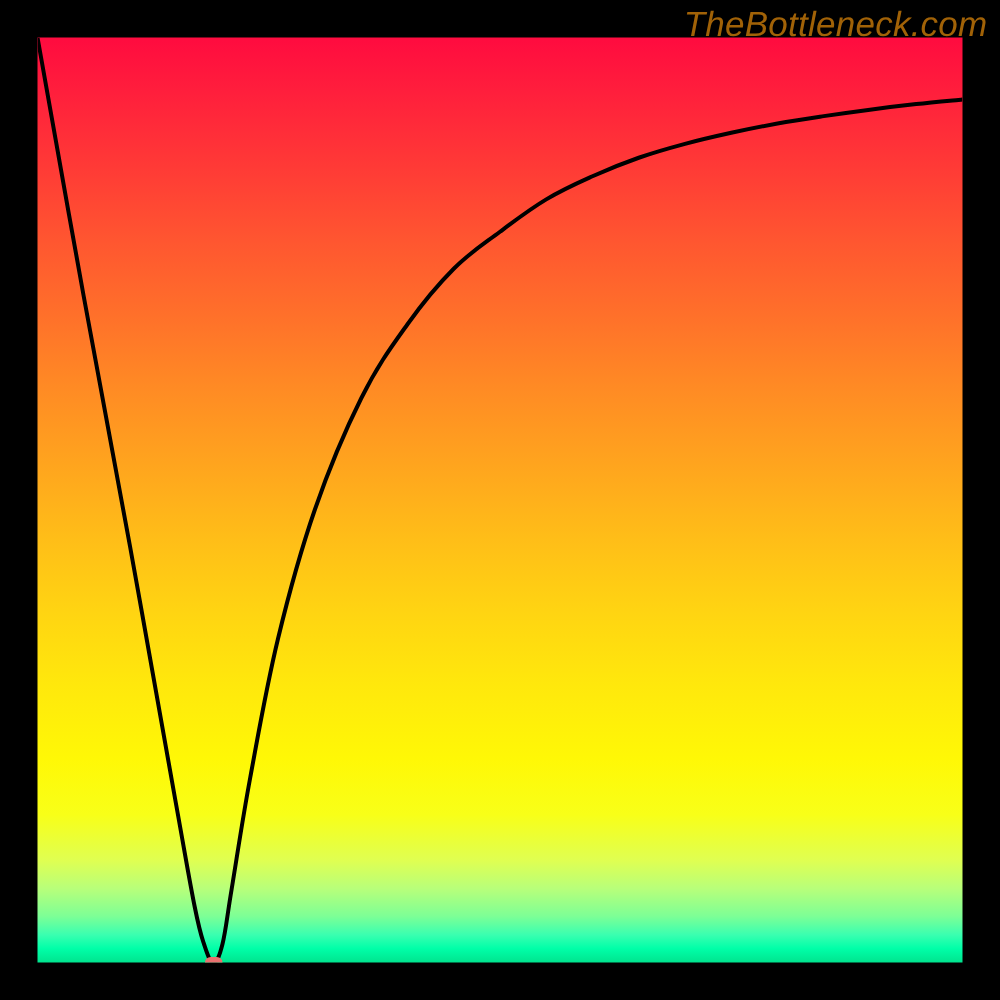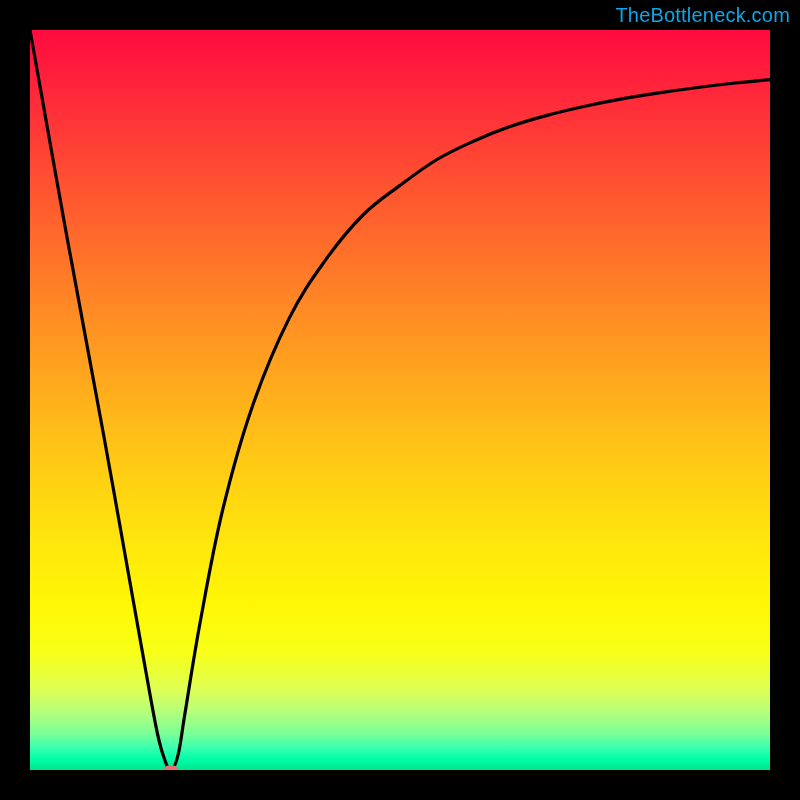--- a/index.html
+++ b/index.html
@@ -58,23 +58,24 @@
     width: 14px;
     height: 9px;
     background: #e8716f;
     border-radius: 5px;
     transform: translate(-50%, -50%);
   }
   .attribution {
     position: absolute;
     top: 4px;
     right: 10px;
-    color: #0ea5e9;
-    font-size: 20px;
+    color: #a16207;
+    font-size: 28px;
     letter-spacing: 0.2px;
+    font-style: italic;
   }
 </style>
 </head>
 <body>
 
 <div class="frame">
   <div class="plot-area">
     <svg class="curve-svg" viewBox="0 0 740 740" preserveAspectRatio="none">
       <path fill="none" stroke="#000" stroke-width="3.2" stroke-linecap="round" stroke-linejoin="round" d="M 0.00 0.00 C 6.66 37.30, 23.68 133.94, 37.00 207.20 C 50.32 280.46, 60.68 333.74, 74.00 407.00 C 87.32 480.26, 101.68 562.25, 111.00 614.20 C 120.32 666.15, 121.80 675.62, 125.80 695.60 C 129.80 715.58, 130.54 717.21, 133.20 725.20 C 135.86 733.19, 137.94 740.00, 140.60 740.00 C 143.26 740.00, 145.34 735.86, 148.00 725.20 C 150.66 714.54, 151.40 704.78, 155.40 680.80 C 159.40 656.82, 163.54 627.96, 170.20 592.00 C 176.86 556.04, 183.08 519.63, 192.40 481.00 C 201.72 442.37, 210.01 412.03, 222.00 377.40 C 233.99 342.77, 245.68 315.24, 259.00 288.60 C 272.32 261.96, 282.68 248.05, 296.00 229.40 C 309.32 210.75, 319.68 198.32, 333.00 185.00 C 346.32 171.68, 356.68 165.39, 370.00 155.40 C 383.32 145.41, 393.68 137.49, 407.00 129.50 C 420.32 121.51, 430.68 116.99, 444.00 111.00 C 457.32 105.01, 467.68 100.86, 481.00 96.20 C 494.32 91.54, 504.68 88.70, 518.00 85.10 C 531.32 81.50, 541.68 79.15, 555.00 76.22 C 568.32 73.29, 578.68 71.22, 592.00 68.82 C 605.32 66.42, 615.68 64.90, 629.00 62.90 C 642.32 60.90, 652.68 59.45, 666.00 57.72 C 679.32 55.99, 689.68 54.75, 703.00 53.28 C 716.32 51.81, 733.34 50.25, 740.00 49.58"></path>
     </svg>

